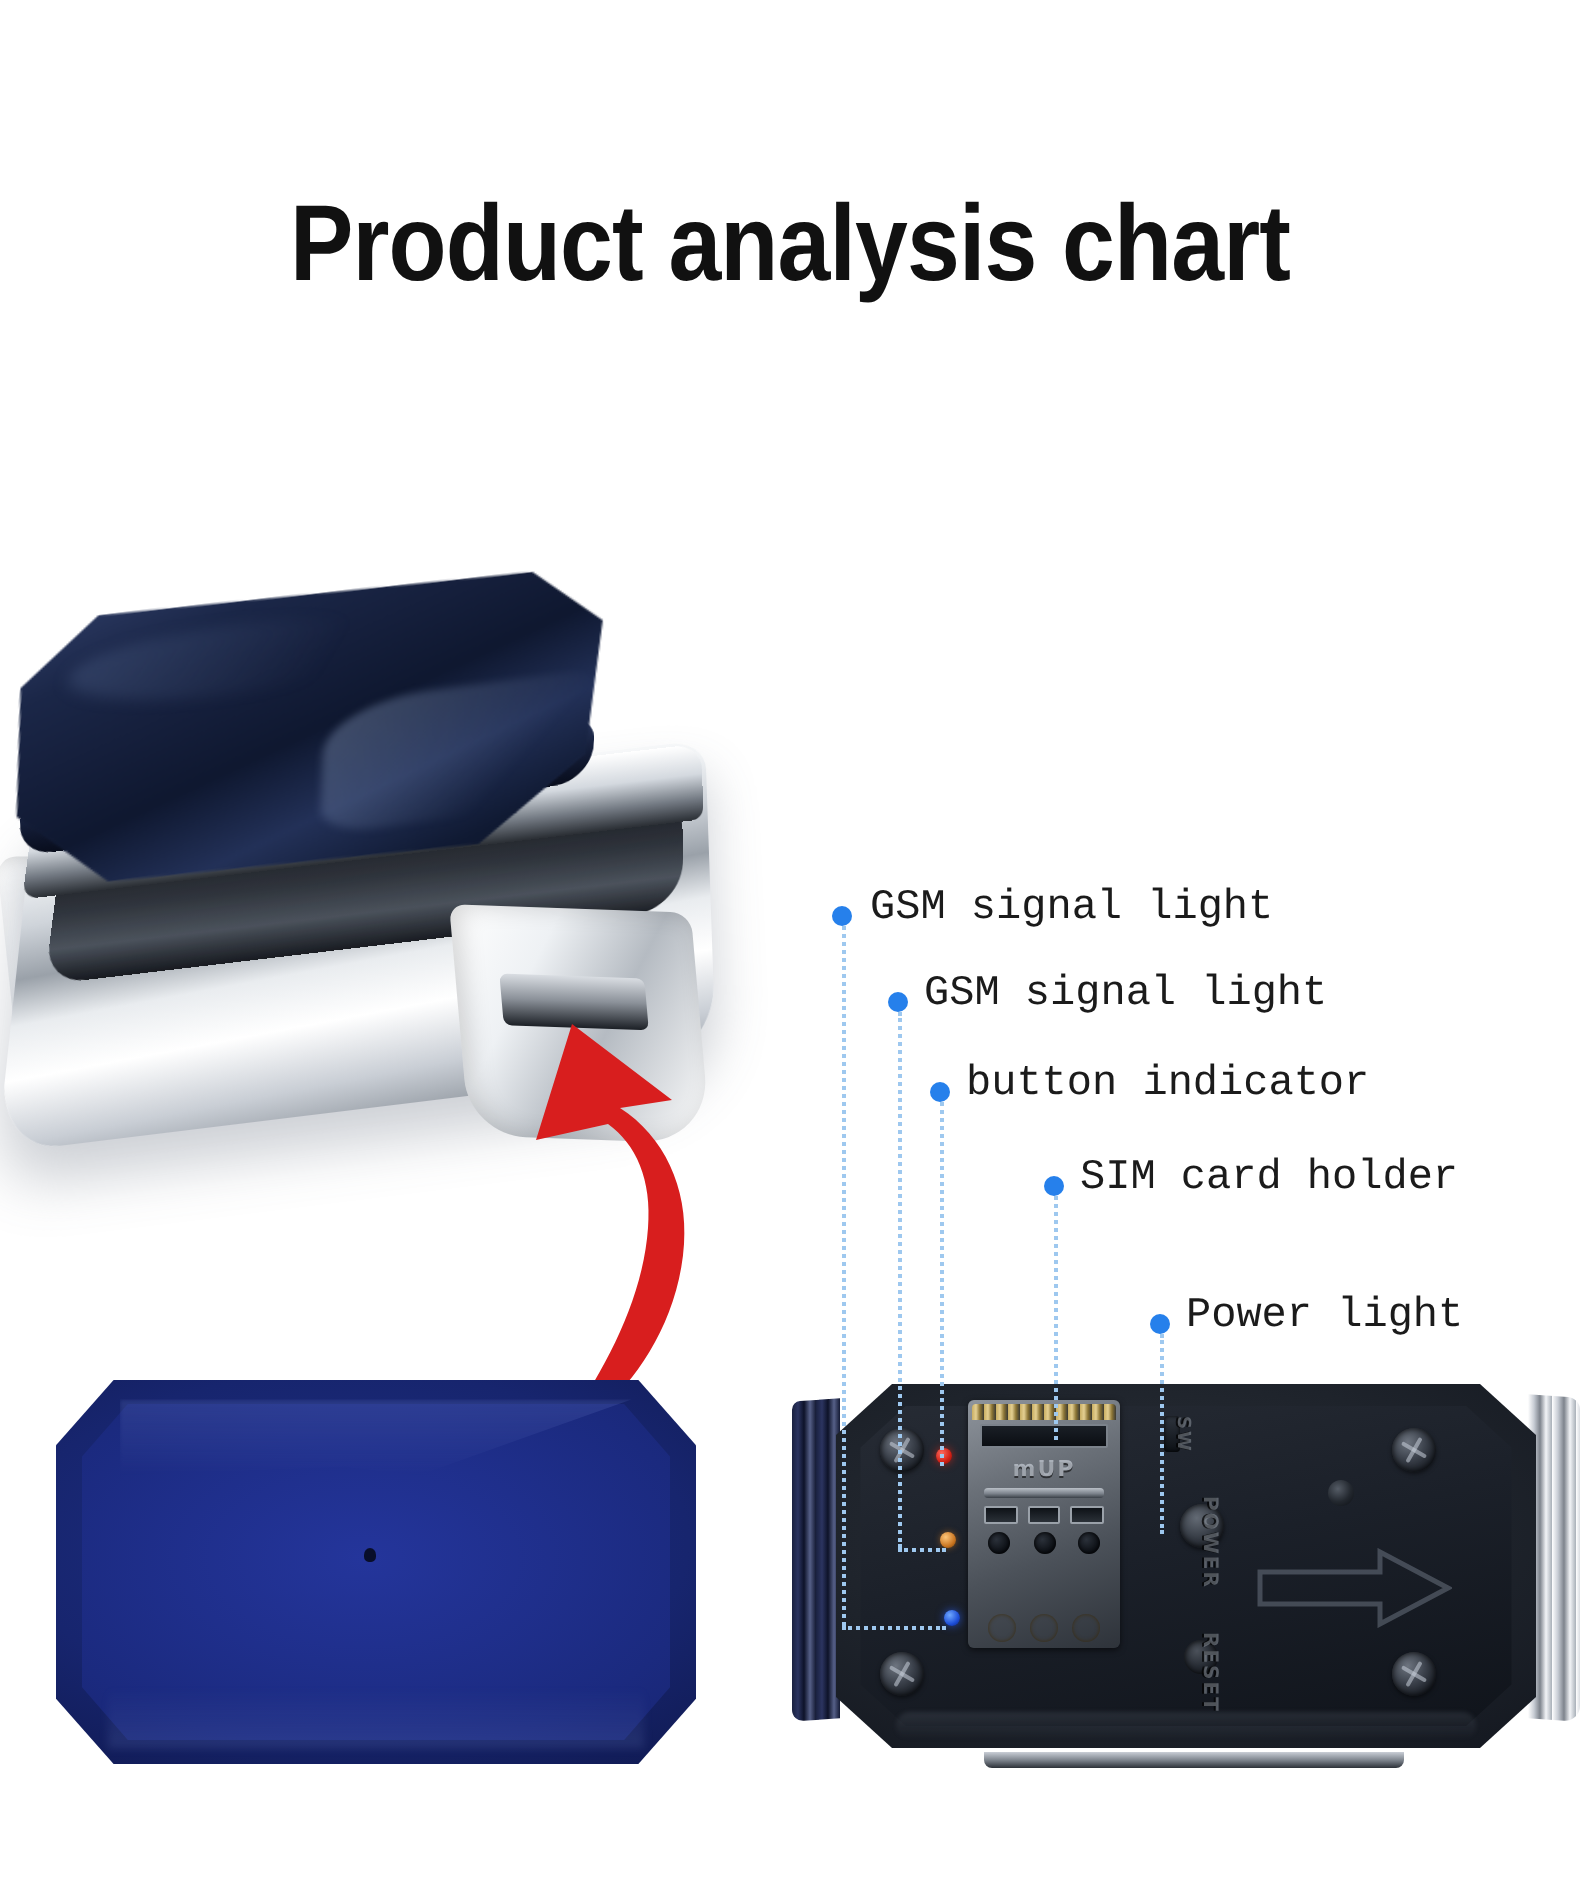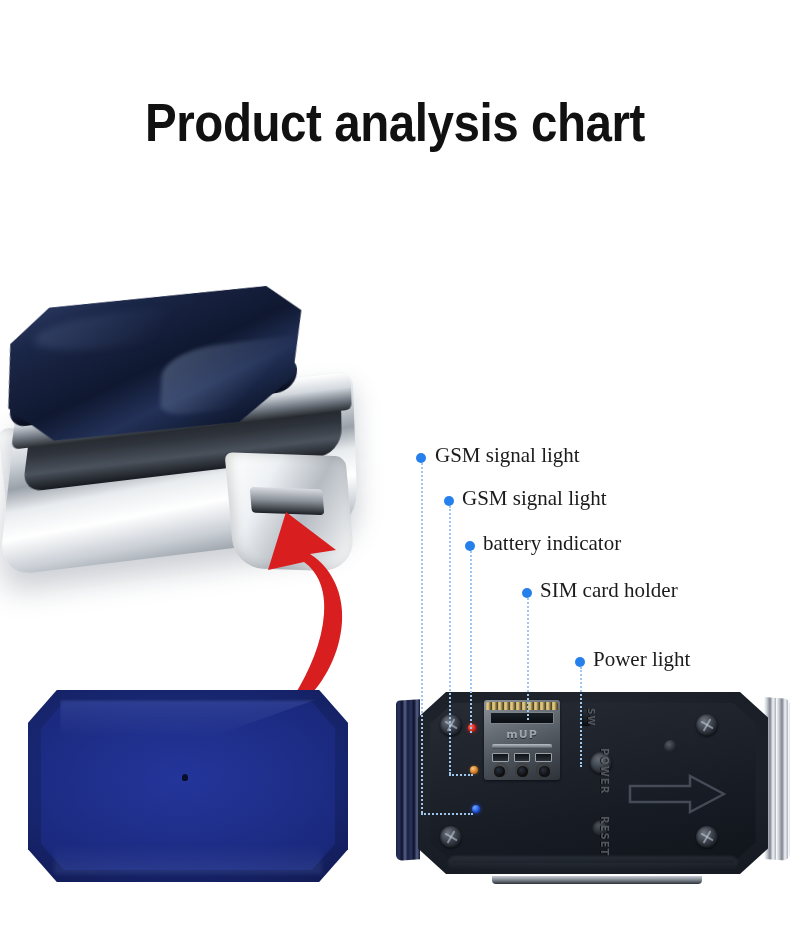--- a/index.html
+++ b/index.html
@@ -305,21 +305,21 @@
   #led-blue {
     left: 76px; top: 119px;
     background: radial-gradient(circle at 36% 32%, #6fa8ff, #1d4ed8 60%, #0b2370 100%);
     box-shadow: 0 0 4px rgba(40,85,215,0.8);
   }
 
   
   #sim-holder {
     position: absolute;
     left: 88px; top: 14px;
-    width: 76px; height: 80px;
+    width: 76px; height: 124px;
     background: linear-gradient(160deg, #8e949c 0%, #6b7179 30%, #4c525a 62%, #2e333a 100%);
     border-radius: 3px;
     box-shadow: 0 1px 3px rgba(0,0,0,0.6);
   }
   #sim-holder .sim-teeth {
     position: absolute;
     left: 2px; top: 2px;
     width: calc(100% - 4px); height: 8px;
     background: repeating-linear-gradient(90deg,
        #c9ae62 0px, #e4cf92 2px, #8b7434 4px, #3b3a34 6px);
@@ -478,21 +478,21 @@
     width: 10px; height: 10px;
     border-radius: 50%;
     background: #2680eb;
   }
   .callout-label {
     position: absolute;
     font-size: 21px;
     line-height: 24px;
     color: #1b1b1b;
     white-space: nowrap;
-    font-family: Liberation Serif, serif;
+    font-family: Liberation Mono, monospace;
   }
 </style>
 </head>
 <body>
 
 <div id="page-title">Product analysis chart</div>
 
 <div class="stage" id="photo-exploded">
 
   <div class="foot-left"></div>
@@ -597,20 +597,20 @@
     <div class="callout-line" style="left: 421px; top: 463px; height: 350px;"></div>
     <div class="callout-elbow" style="left: 421px; top: 813px; width: 52px;"></div>
     <div class="callout-dot" style="left: 416px; top: 453px; background: rgb(38, 128, 235);"></div>
     <div class="callout-label" style="left: 435px; top: 443px; color: rgb(27, 27, 27);">GSM signal light</div>
     <div class="callout-line" style="left: 449px; top: 506px; height: 268px;"></div>
     <div class="callout-elbow" style="left: 449px; top: 774px; width: 24px;"></div>
     <div class="callout-dot" style="left: 444px; top: 496px; background: rgb(38, 128, 235);"></div>
     <div class="callout-label" style="left: 462px; top: 486px; color: rgb(27, 27, 27);">GSM signal light</div>
     <div class="callout-line" style="left: 470px; top: 551px; height: 182px;"></div>
     <div class="callout-dot" style="left: 465px; top: 541px; background: rgb(38, 128, 235);"></div>
-    <div class="callout-label" style="left: 483px; top: 531px; color: rgb(27, 27, 27);">battery indicator</div>
+    <div class="callout-label" style="left: 483px; top: 531px; color: rgb(27, 27, 27);">button indicator</div>
     <div class="callout-line" style="left: 527px; top: 598px; height: 122px;"></div>
     <div class="callout-dot" style="left: 522px; top: 588px; background: rgb(38, 128, 235);"></div>
     <div class="callout-label" style="left: 540px; top: 578px; color: rgb(27, 27, 27);">SIM card holder</div>
     <div class="callout-line" style="left: 580px; top: 667px; height: 100px;"></div>
     <div class="callout-dot" style="left: 575px; top: 657px; background: rgb(38, 128, 235);"></div>
     <div class="callout-label" style="left: 593px; top: 647px; color: rgb(27, 27, 27);">Power light</div>
   </div>
 
 </body></html>

